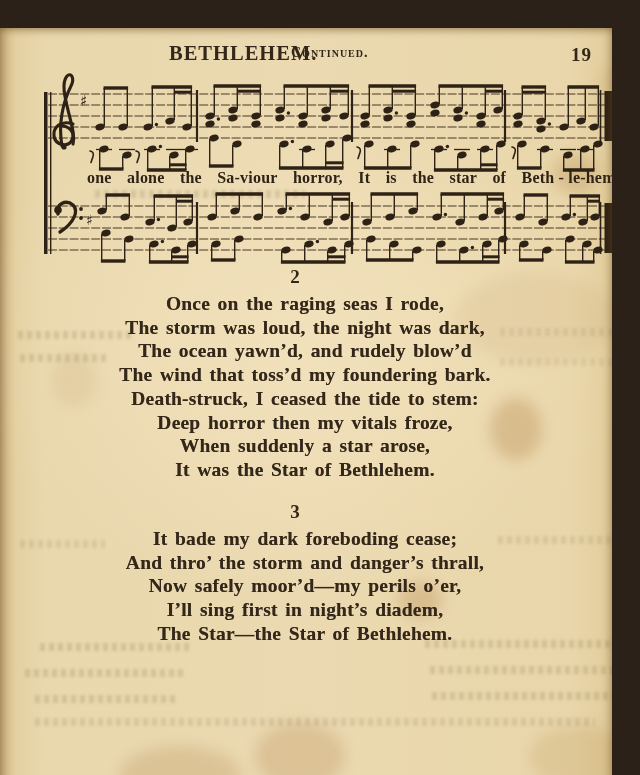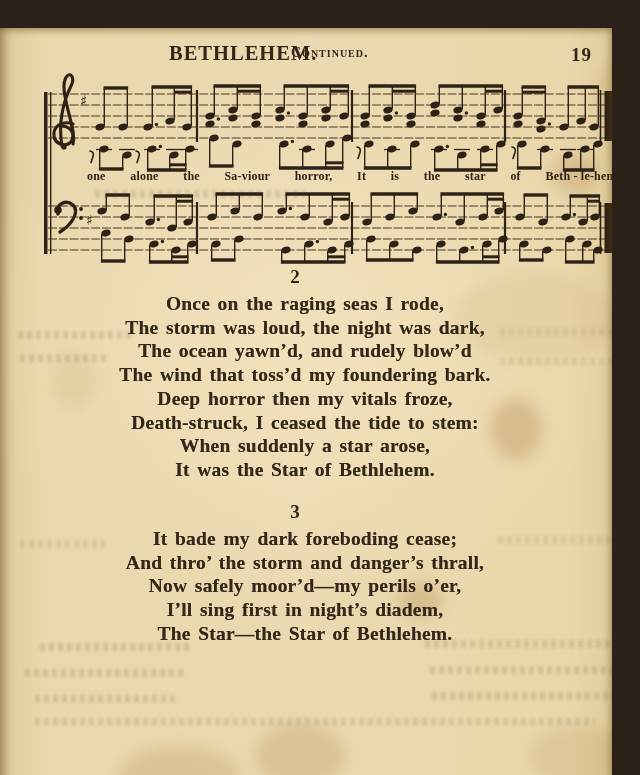--- a/index.html
+++ b/index.html
@@ -27,21 +27,21 @@
     background:repeating-linear-gradient(90deg, rgba(120,108,70,.38) 0 5px, rgba(120,108,70,0) 5px 9px);
   }
   .smudge.v{width:2px;height:190px;background:rgba(125,108,70,.30);filter:blur(1px);}
   .header{position:absolute;top:14px;left:0;width:100%;height:28px;}
   .title{position:absolute;left:169px;top:0;font-size:20.5px;letter-spacing:1px;font-weight:600;}
   .continued{position:absolute;left:291px;top:3px;font-size:14px;font-variant:small-caps;font-weight:600;letter-spacing:1px;}
   .pagenum{position:absolute;right:20px;top:2px;font-size:19px;font-weight:600;letter-spacing:1px;}
   .score-wrap{position:absolute;inset:0;}
   .lyric-row{
     position:absolute;left:87px;top:141px;width:533px;display:flex;justify-content:space-between;
-    font-size:12px;font-weight:700;letter-spacing:.2px;color:#2e2316;white-space:nowrap;gap:13px;
+    font-size:16px;font-weight:700;letter-spacing:.2px;color:#2e2316;white-space:nowrap;gap:13px;
   }
   .verse{position:absolute;left:0;right:0;text-align:center;padding-right:22px;}
   .verse-number{font-size:19px;font-weight:600;margin-bottom:4px;}
   .verse-lines{font-size:19.5px;line-height:23.7px;font-weight:600;word-spacing:2.5px;letter-spacing:.2px;padding-left:20px;}
   .verse-lines div{text-shadow:0 0 .35px rgba(51,39,26,.55);}
   #verse-2{top:238px;}
   #verse-3{top:473px;}
 </style>
 </head>
 <body>
@@ -416,22 +416,22 @@
       </div>
   </div>
 
   <section class="verse" id="verse-2">
     <div class="verse-number">2</div>
     <div class="verse-lines">
         <div>Once on the raging seas I rode,</div>
         <div>The storm was loud, the night was dark,</div>
         <div>The ocean yawn’d, and rudely blow’d</div>
         <div>The wind that toss’d my foundering bark.</div>
+        <div>Death-struck, I ceased the tide to stem:</div>
         <div>Deep horror then my vitals froze,</div>
-        <div>Death-struck, I ceased the tide to stem:</div>
         <div>When suddenly a star arose,</div>
         <div>It was the Star of Bethlehem.</div>
       </div>
   </section>
 
   <section class="verse" id="verse-3">
     <div class="verse-number">3</div>
     <div class="verse-lines">
         <div>It bade my dark foreboding cease;</div>
         <div>And thro’ the storm and danger’s thrall,</div>

